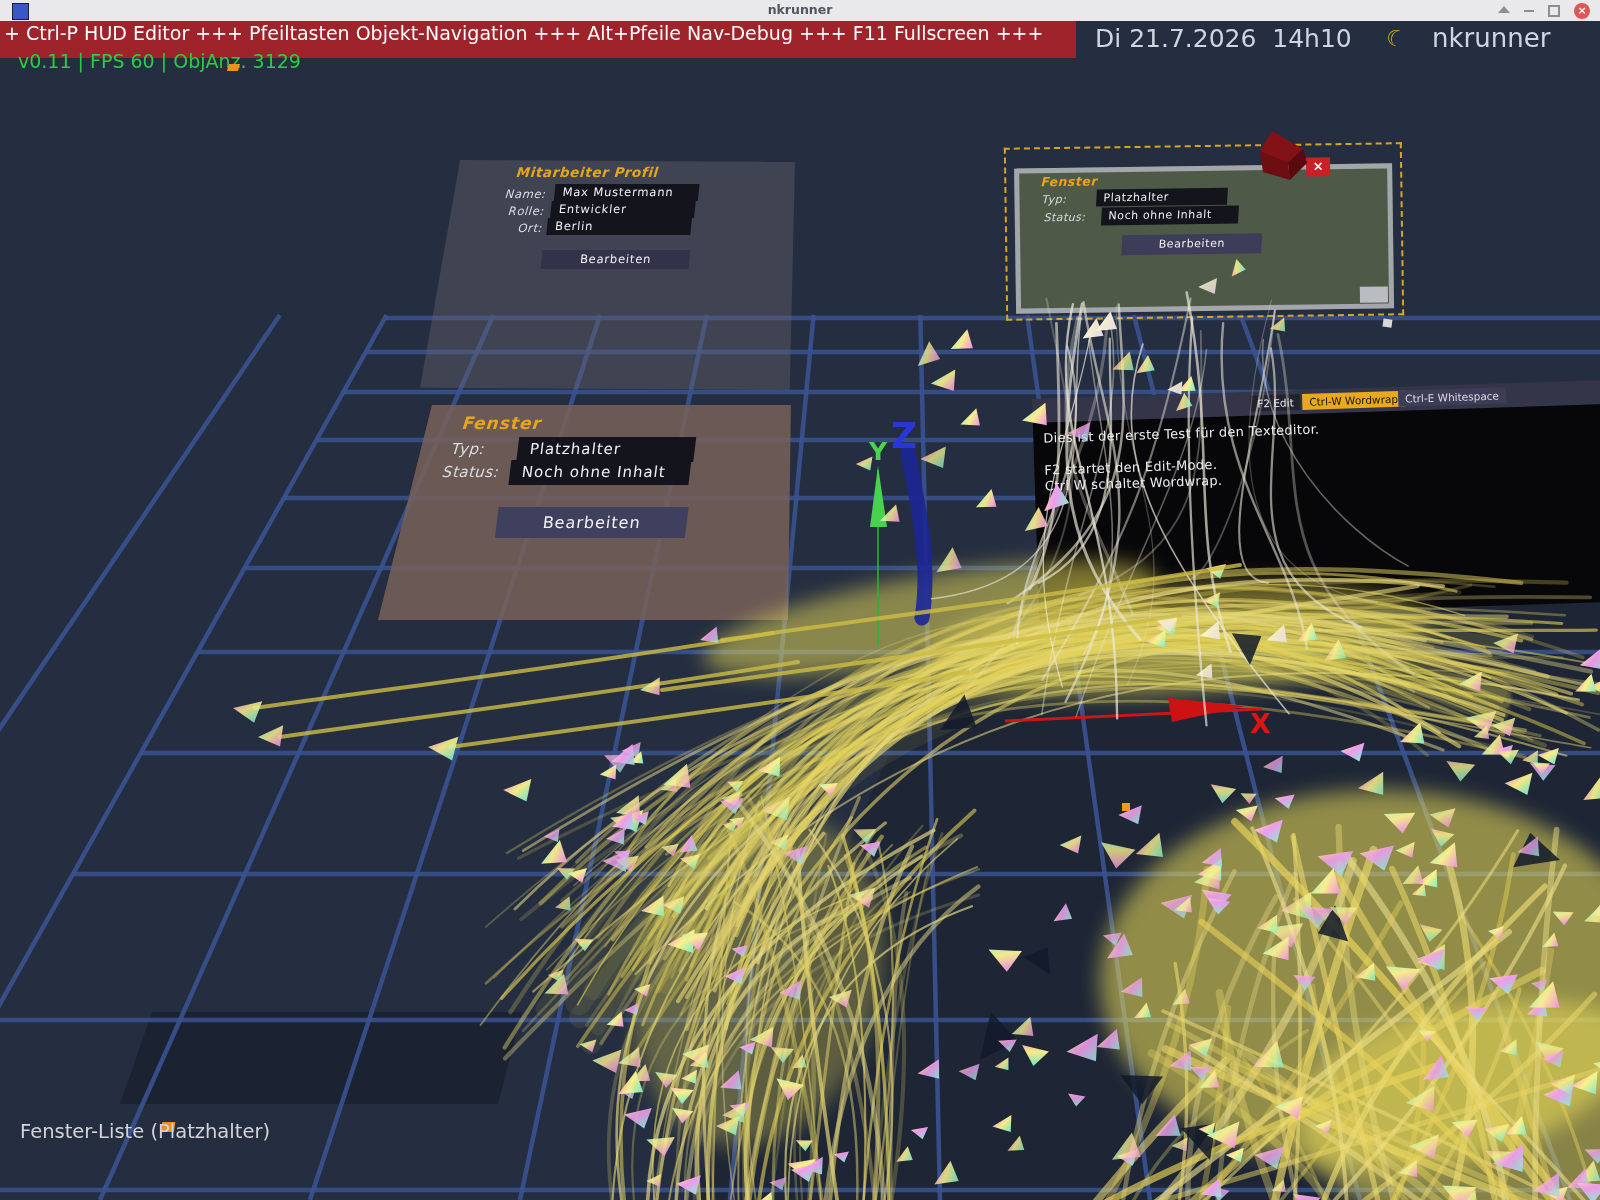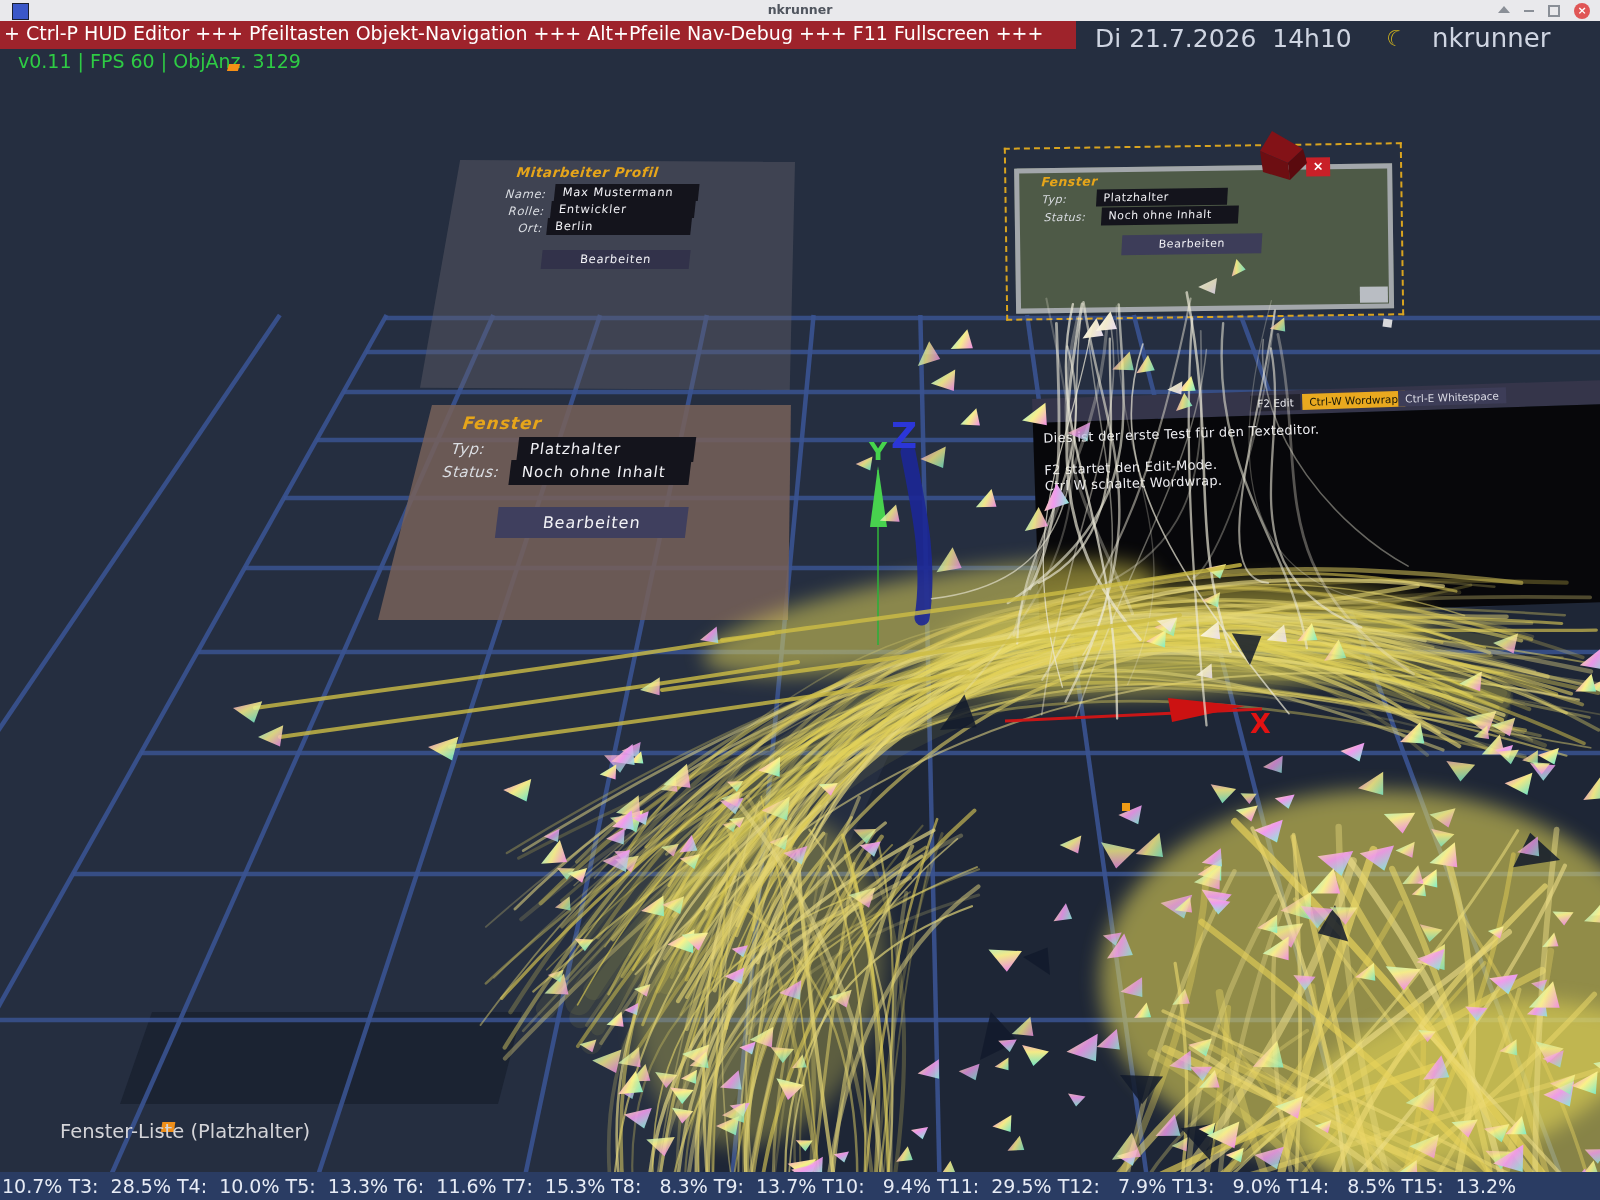--- a/index.html
+++ b/index.html
@@ -14,29 +14,29 @@
   .win-title{position:absolute;left:0;right:0;top:2px;text-align:center;font-size:12.5px;
              font-weight:bold;color:#50555e;}
   .win-ctls{position:absolute;right:10px;top:0;height:21px;display:flex;align-items:center;gap:14px;}
   .ctl-shade{width:0;height:0;border-left:6px solid transparent;border-right:6px solid transparent;
              border-bottom:7px solid #8a8f97;margin-top:-2px;}
   .ctl-min{width:10px;height:2px;background:#8a8f97;}
   .ctl-max{width:8px;height:8px;border:2px solid #8a8f97;}
   .ctl-close{width:16px;height:16px;border-radius:50%;background:#e05656;color:#fff;font-size:11px;
              font-weight:bold;text-align:center;line-height:15px;}
   
-  .ticker{position:absolute;left:0;top:21px;width:1076px;height:28px;background:#9e232b;z-index:35;
+  .ticker{position:absolute;left:0;top:21px;width:1076px;height:37px;background:#9e232b;z-index:35;
           color:#fff;font-size:19px;line-height:25px;padding-left:4px;white-space:nowrap;overflow:hidden;
           box-sizing:border-box;}
   .clock-date{position:absolute;left:1095px;top:24px;font-size:25px;color:#cfd5e2;z-index:35;white-space:pre;}
   .moon{position:absolute;left:1386px;top:26px;font-size:22px;color:#c9ae1e;z-index:35;transform:rotate(18deg);}
   .app-name{position:absolute;left:1432px;top:23px;font-size:26px;color:#cfd5e2;z-index:35;}
   .version-line{position:absolute;left:18px;top:50px;font-size:19px;color:#2ecc44;z-index:35;}
   .caret{position:absolute;left:228px;top:64px;width:11px;height:7px;background:#f59016;z-index:35;transform:skewX(-18deg);}
-  .fenster-liste{position:absolute;left:20px;top:1120px;font-size:19.5px;color:#d4d4d8;z-index:35;margin-left:40px;}
+  .fenster-liste{position:absolute;left:20px;top:1120px;font-size:19.5px;color:#d4d4d8;z-index:35;}
   .statusbar{position:absolute;left:0;top:1172px;width:1600px;height:28px;background:#2a3c63;z-index:36;
              color:#e6ebf5;font-size:19px;line-height:28px;white-space:pre;overflow:hidden;padding-left:2px;
              box-sizing:border-box;}
   
   .layer-panels{position:absolute;inset:0;z-index:10;}
   .quad{position:absolute;}
   .fld{position:absolute;background:#14141c;color:#f0f0f4;overflow:hidden;white-space:nowrap;}
   .btn{position:absolute;background:#3d3d59;color:#f2f2f6;text-align:center;}
   .lbl{position:absolute;color:#dadde2;font-style:italic;white-space:nowrap;}
   .ptitle{position:absolute;color:#e6a51a;font-weight:bold;font-style:italic;white-space:nowrap;}
@@ -763,14 +763,13 @@
     </div>
   </div>
 
   <div class="ticker">+ Ctrl-P HUD Editor +++ Pfeiltasten Objekt-Navigation +++ Alt+Pfeile Nav-Debug +++ F11 Fullscreen +++</div>
   <div class="clock-date">Di 21.7.2026  14h10</div>
   <div class="moon">☾</div>
   <div class="app-name">nkrunner</div>
   <div class="version-line">v0.11 | FPS 60 | ObjAnz. 3129</div>
   <div class="caret"></div>
   <div class="fenster-liste">Fenster-Liste (Platzhalter)</div>
-  <div class="statusbar">10.7% T3:  28.5% T4:  10.0% T5:  13.3% T6:  11.6% T7:  15.3% T8:   8.3% T9:  13.7% T10:   9.4% T11:  29.5% T12:   7.9% T13:   9.0% T14:   8.5% T15:  13.2%</div>
 </div>
 
 </body></html>

